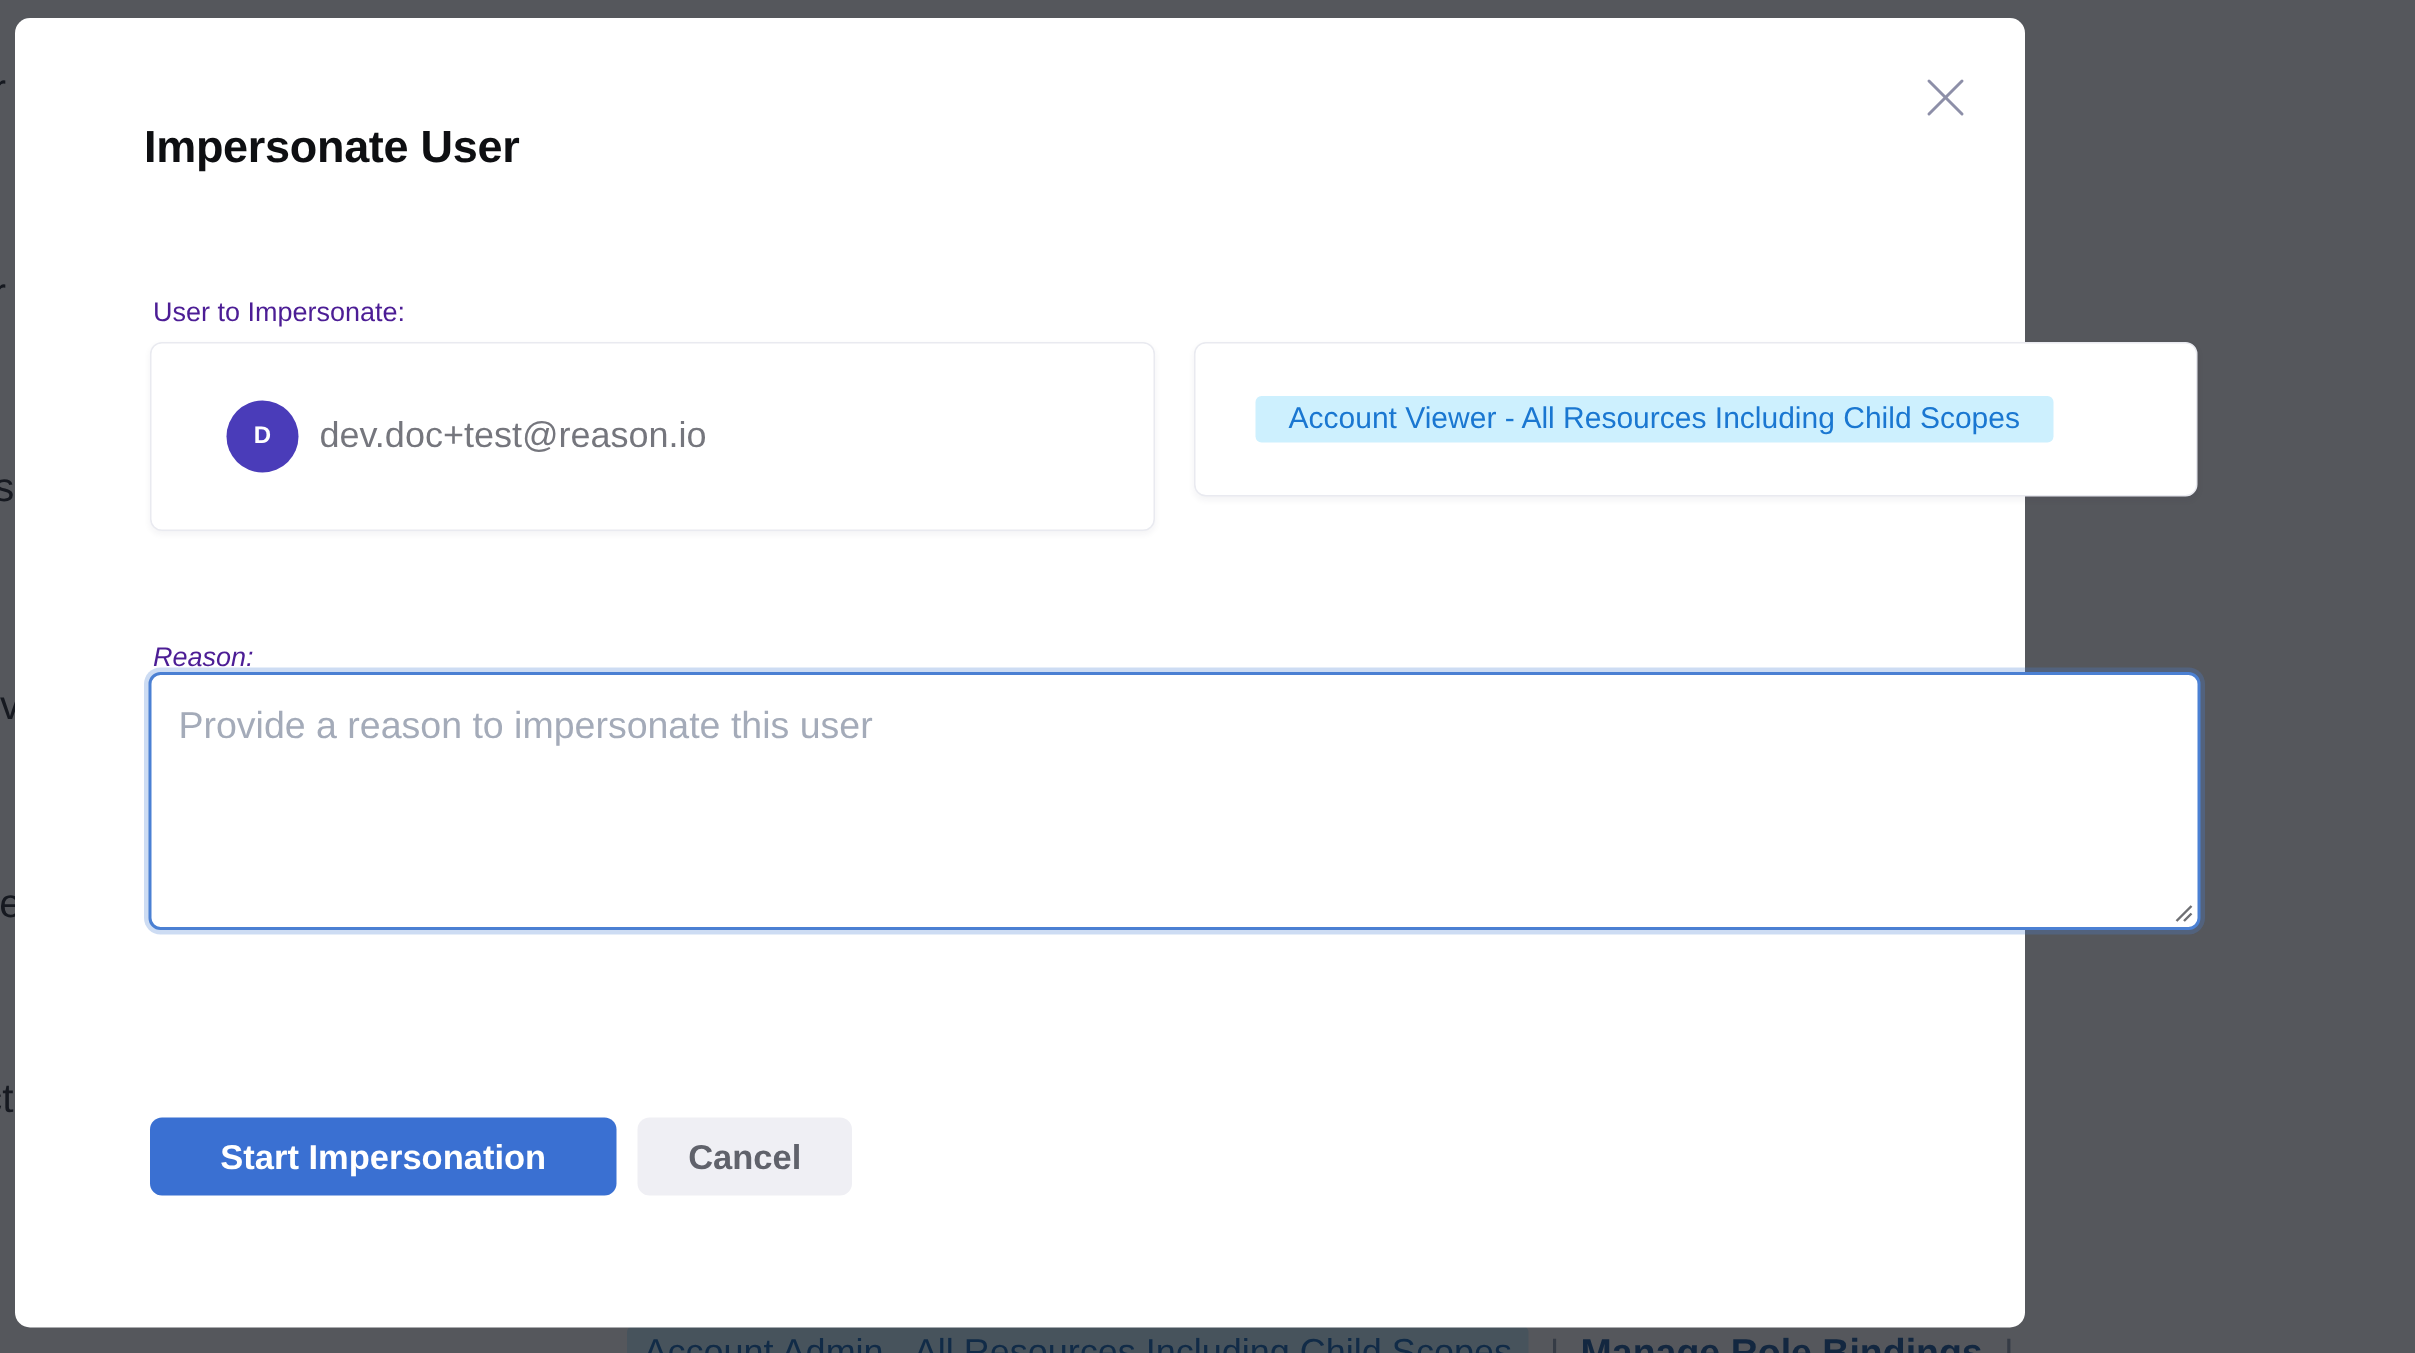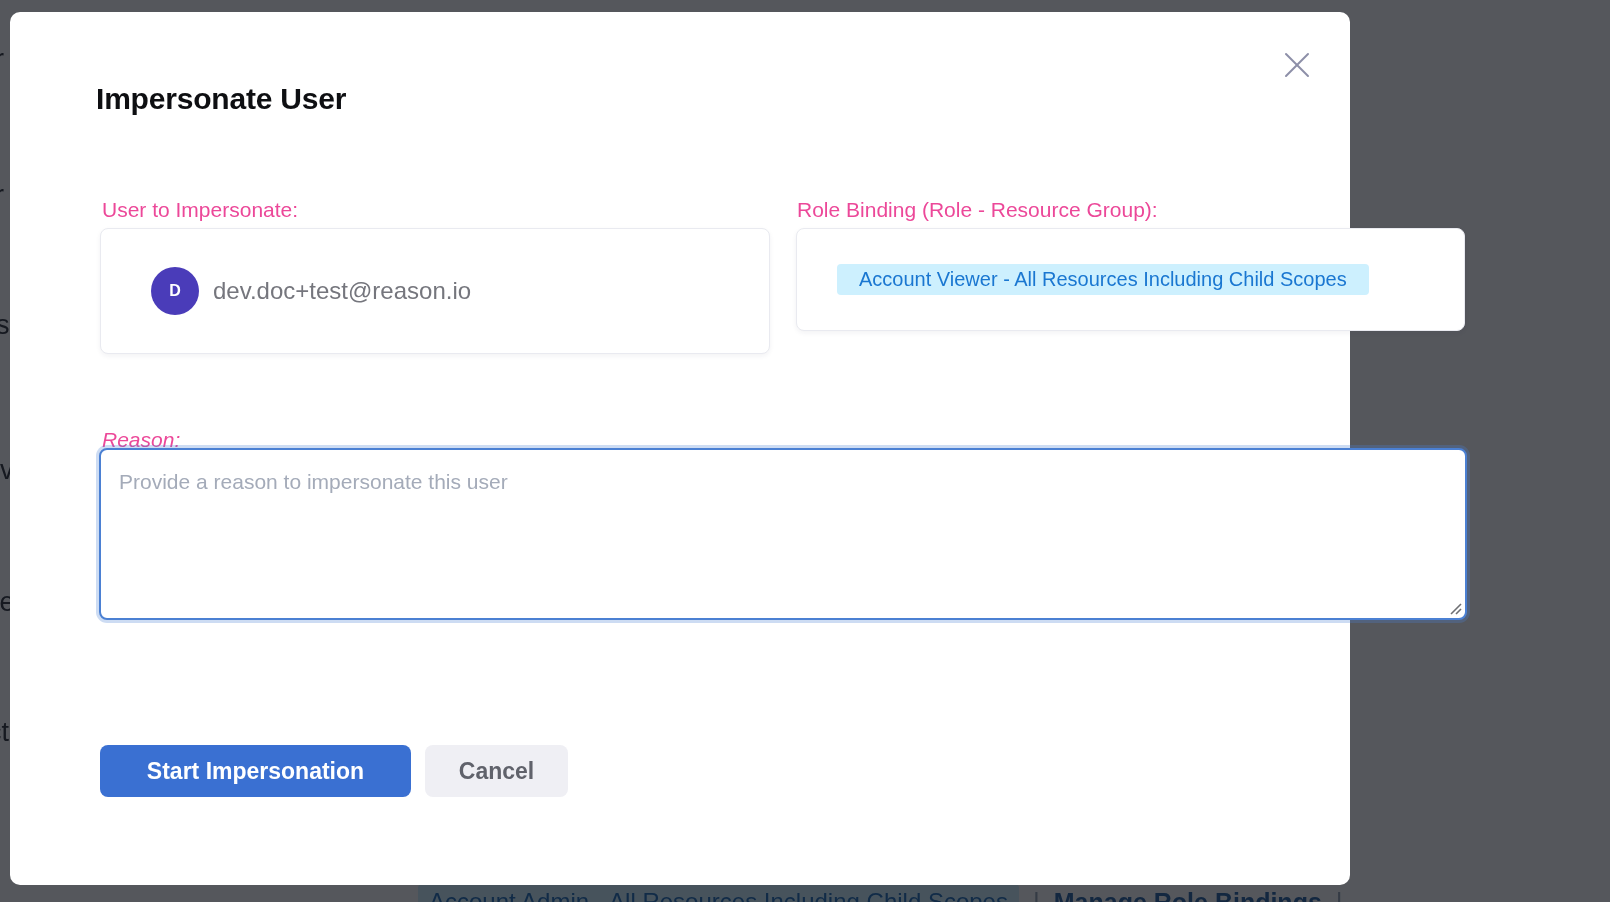--- a/index.html
+++ b/index.html
@@ -22,21 +22,21 @@
   .modal { position:absolute; left:10px; top:12px; width:1340px; height:873px;
            background:#ffffff; border-radius:10px; }
 
   .close-btn { position:absolute; right:36px; top:36px; width:34px; height:34px;
                background:none; border:none; cursor:pointer; padding:0; display:flex;
                align-items:center; justify-content:center; }
 
   .modal-title { position:absolute; left:86px; top:70px; font-size:30px; font-weight:700;
                  color:#0e0f12; letter-spacing:-0.2px; }
 
-  .field-label { position:absolute; font-size:21px; color:#ec4899; }
+  .field-label { position:absolute; font-size:18px; color:#4c1d95; }
   .label-user { left:92px; top:186px; }
   .label-role { left:787px; top:186px; }
   .label-reason { left:92px; top:416px;font-style:italic; }
 
   .card { position:absolute; top:216px; background:#ffffff; border:1px solid #e9eaf0;
           border-radius:8px; box-shadow:0 2px 5px rgba(40,41,61,0.06);
           display:flex; align-items:center; }
   .user-card { left:90px; width:670px; height:126px; padding-left:50px; gap:14px; }
   .role-card { left:786px; width:669px; height:103px; padding-left:40px; }
 
@@ -45,21 +45,21 @@
             flex:0 0 auto; }
   .email-text { font-size:24px; color:#75767d; }
 
   .role-tag { background:#cdf0fe; color:#1a77d1; font-size:20px; line-height:31px;
               padding:0 22px; border-radius:4px; white-space:nowrap; }
 
   .reason-wrap { position:absolute; left:89px; top:436px; width:1368px; height:172px; }
   .reason-input { width:100%; height:100%; resize:none; outline:none;
                   border:2px solid #4b80d3; border-radius:8px;
                   box-shadow:0 0 0 3px rgba(75,128,211,0.28);
-                  padding:20px 18px; font-size:21px; color:#22262e;
+                  padding:20px 18px; font-size:25px; color:#22262e;
                   font-family:"Liberation Sans","DejaVu Sans",sans-serif; }
   .reason-input::placeholder { color:#a4abb9; }
   .resize-handle { position:absolute; right:5px; bottom:5px; pointer-events:none; }
 
   .btn { position:absolute; top:733px; height:52px; border:none; border-radius:8px;
          font-family:inherit; font-size:23px; font-weight:700; cursor:pointer; }
   .btn-start { left:90px; width:311px; background:#3a70d2; color:#ffffff; }
   .btn-cancel { left:415px; width:143px; background:#efeff4; color:#60626b; }
 </style>
 </head>
@@ -90,21 +90,20 @@
     <button class="close-btn" aria-label="Close">
       <svg width="28" height="28" viewBox="0 0 28 28">
         <line x1="3" y1="3" x2="25" y2="25" stroke="#8d8fa8" stroke-width="2" stroke-linecap="round"></line>
         <line x1="25" y1="3" x2="3" y2="25" stroke="#8d8fa8" stroke-width="2" stroke-linecap="round"></line>
       </svg>
     </button>
 
     <h1 class="modal-title">Impersonate User</h1>
 
     <div class="field-label label-user">User to Impersonate:</div>
-    <div class="field-label label-role">Role Binding (Role - Resource Group):</div>
 
     <div class="card user-card">
       <div class="avatar">D</div>
       <div class="email-text">dev.doc+test@reason.io</div>
     </div>
 
     <div class="card role-card">
       <span class="role-tag">Account Viewer - All Resources Including Child Scopes</span>
     </div>
 

